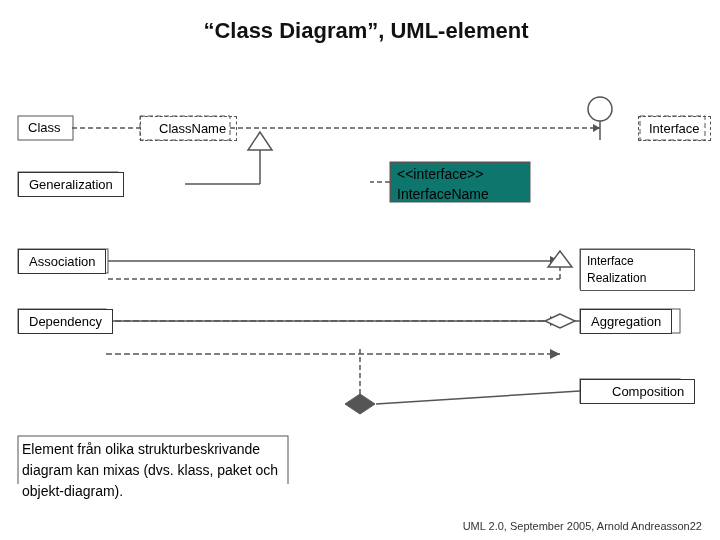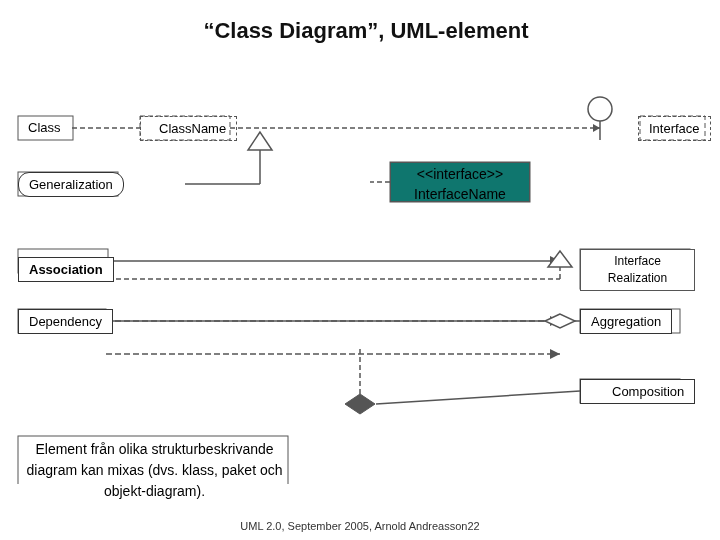--- a/index.html
+++ b/index.html
@@ -18,21 +18,20 @@
       font-size: 22px;
       font-weight: bold;
       padding: 18px 0 10px 12px;
       color: #111;
     }
 
     .diagram-area {
       position: relative;
       width: 720px;
       height: 430px;
-      text-align: center;
     }
 
     .box {
       position: absolute;
       border: 1px solid #333;
       padding: 4px 10px;
       background: #fff;
       font-size: 13px;
       white-space: nowrap;
     }
@@ -44,21 +43,21 @@
       height: 430px;
       pointer-events: none;
     }
 
     .footer {
       position: absolute;
       bottom: 8px;
       left: 0;
       right: 0;
       display: flex;
-      justify-content: center;
+      justify-content: flex-end;
       padding: 0 18px;
       font-size: 11px;
       color: #333;
     }
   </style>
 </head>
 <body>
 
 <div class="page-title">“Class Diagram”, UML-element</div>
 
@@ -125,25 +124,25 @@
     <rect x="580" y="325" width="100" height="24" fill="white" stroke="#555" stroke-width="1"></rect>
     <line x1="580" y1="337" x2="376" y2="350" stroke="#555" stroke-width="1.5"></line>
 
     <rect x="18" y="382" width="270" height="58" fill="white" stroke="#555" stroke-width="1"></rect>
   </svg>
 
   <div class="box" style="left:18px;top:62px;border:none;background:transparent;">Class</div>
   <div class="box" style="left:140px;top:62px;border:1px dashed #555;background:transparent;padding-left:18px;">ClassName</div>
   <div class="box" style="left:638px;top:62px;border:1px dashed #555;background:transparent;">Interface</div>
 
-  <div class="box" style="left:18px;top:118px;border-radius:11px;">Generalization</div>
+  <div class="box" style="left:18px;top:118px;">Generalization</div>
   <div style="position:absolute;left:390px;top:108px;width:140px;height:40px;background:#0f766e;border:1px solid #555;padding:2px 6px;font-size:14px;line-height:1.4;">&lt;&lt;interface&gt;&gt;
 InterfaceName</div>
 
-  <div class="box" style="left:18px;top:203px;font-weight:bold;">Association</div>
+  <div class="box" style="left:18px;top:195px;">Association</div>
   <div style="position:absolute;left:580px;top:195px;width:115px;height:42px;border:1px solid #555;padding:3px 6px;font-size:12px;line-height:1.4;background:#fff;">Interface<br>Realization</div>
 
   <div class="box" style="left:580px;top:255px;">Aggregation</div>
   <div class="box" style="left:18px;top:255px;">Dependency</div>
 
   <div class="box" style="left:580px;top:325px;padding-left:31px;">Composition</div>
 
   <div style="position:absolute;left:22px;top:385px;width:265px;font-size:14px;line-height:1.5;">
     Element från olika strukturbeskrivande diagram kan mixas (dvs. klass, paket och objekt-diagram).
   </div>

